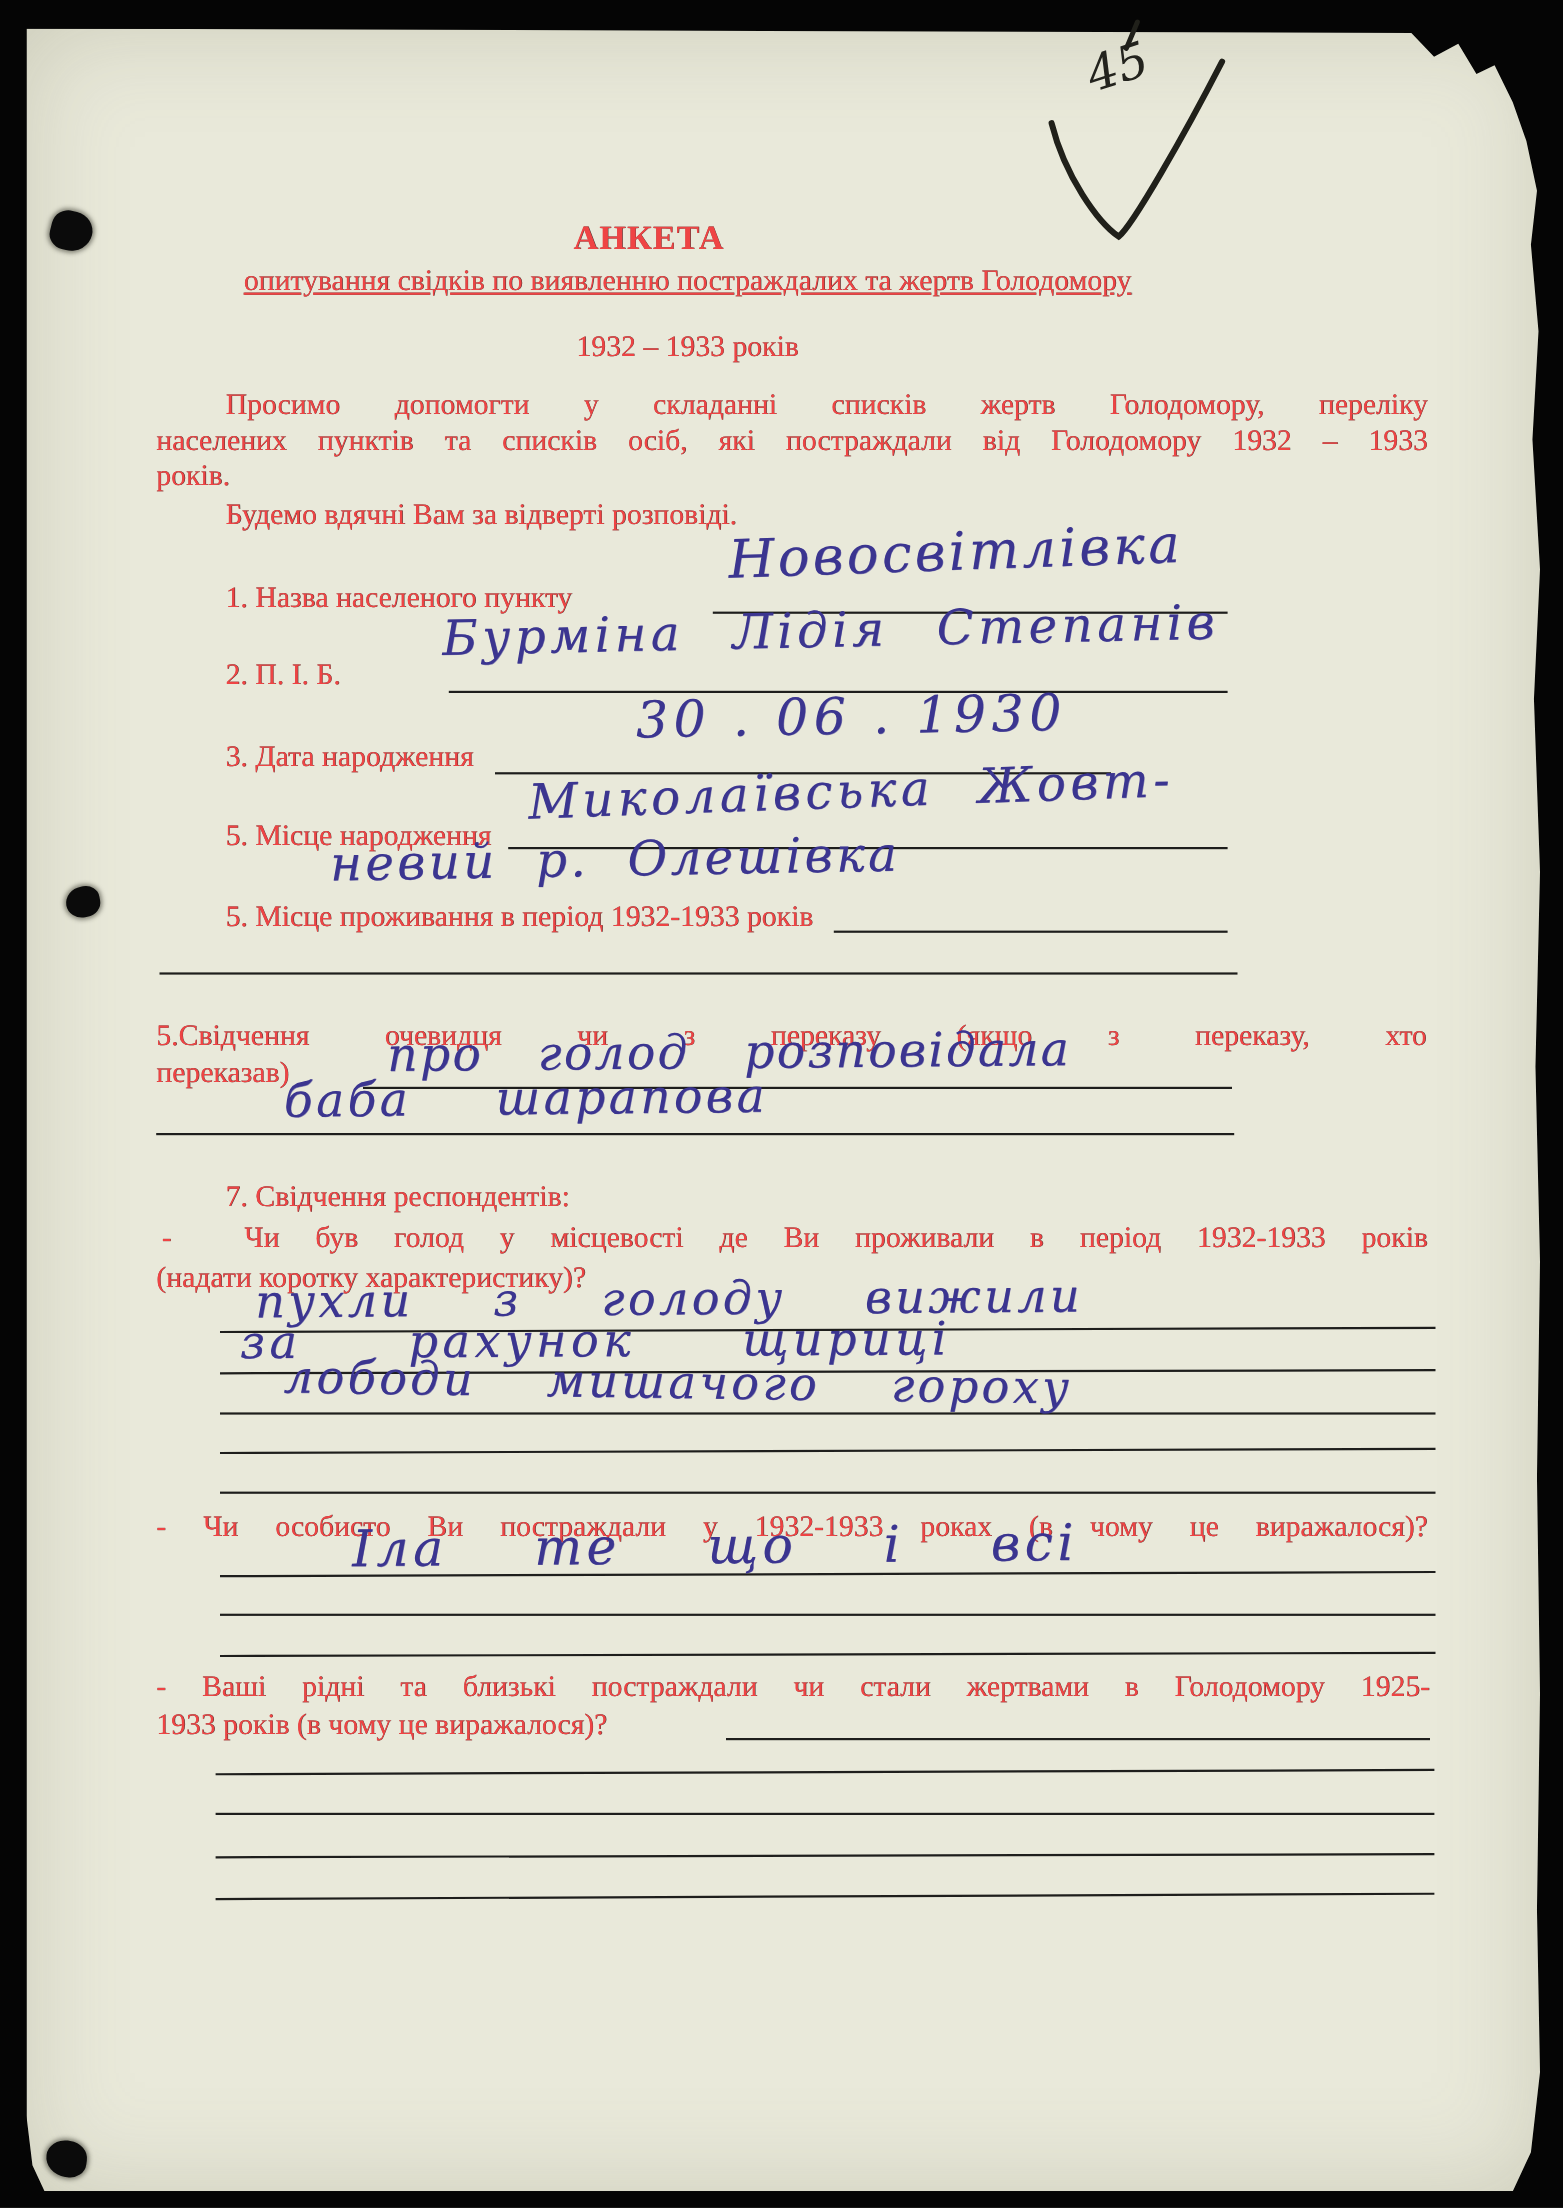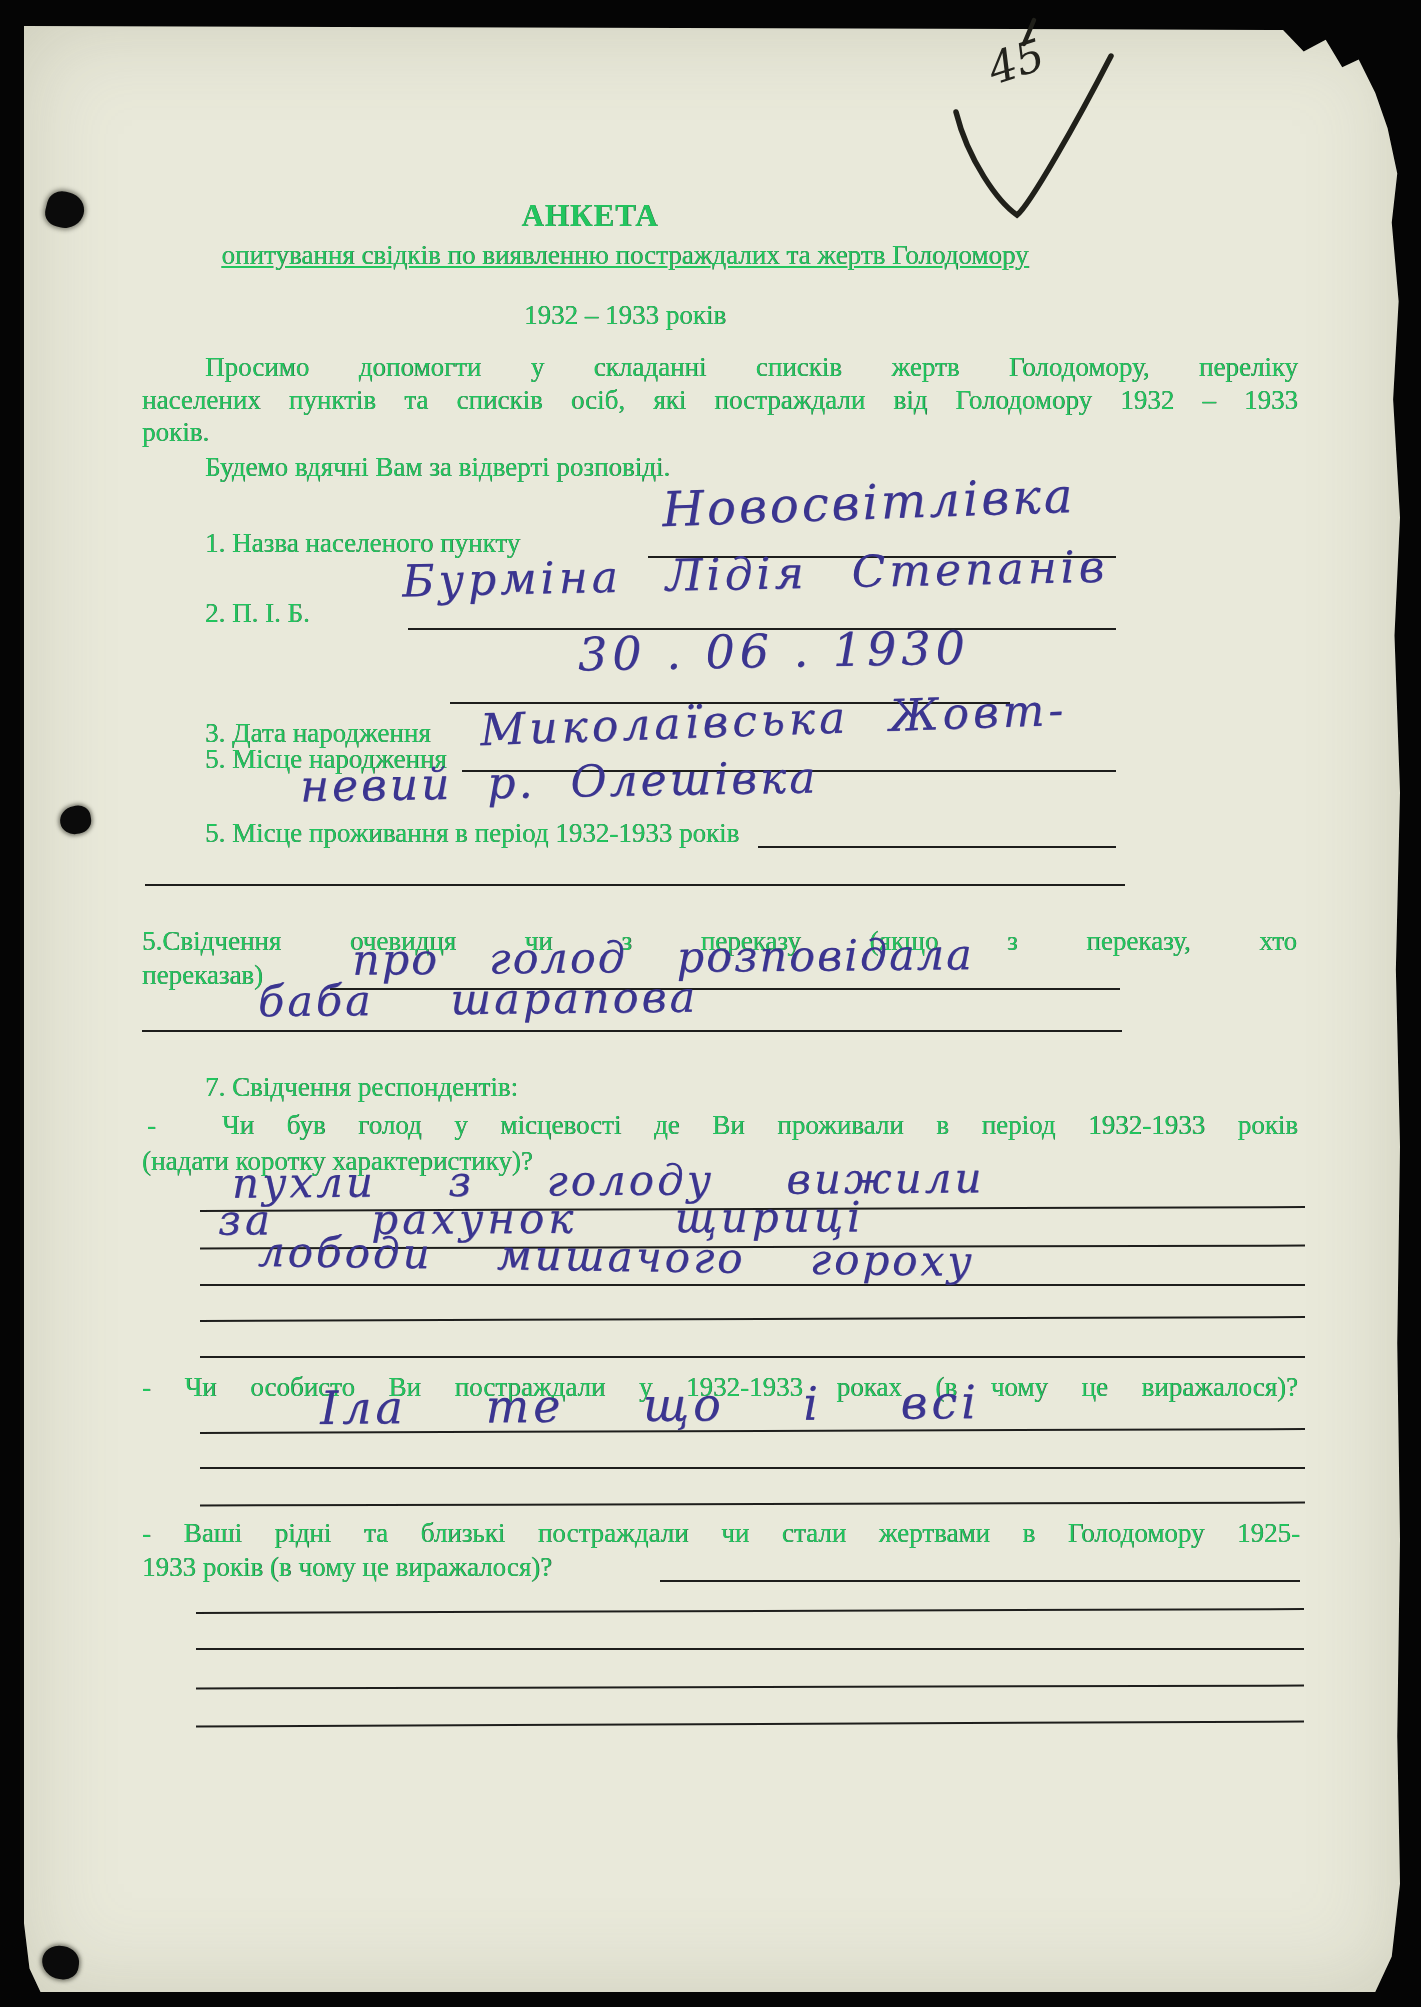--- a/index.html
+++ b/index.html
@@ -23,21 +23,21 @@
       98.2% 3.4%, 99.1% 5.2%, 99.8% 7.5%, 99.4% 10%, 99.9% 14%, 99.5% 19%,
       100% 25%, 99.6% 31%, 100% 39%, 99.7% 48%, 100% 57%, 99.8% 67%,
       100% 77%, 99.8% 87%, 100% 94.5%, 99.4% 98.2%, 98.2% 100%,
       1.2% 100%, 0.4% 98.8%, 0% 96.5%
     );
     box-shadow:inset 0 0 90px rgba(120,118,90,0.25);
   }
   .t{
     position:absolute;
     font-family:"Liberation Serif",serif;
-    color:#22c55e;
+    color:#ef4444;
     font-size:27px;
     line-height:1.15;
     white-space:nowrap;
     text-shadow:0.35px 0 0 rgba(22,22,22,0.85);
   }
   .just{
     white-space:normal;
     text-align:justify;
     text-align-last:justify;
   }
@@ -95,21 +95,21 @@
 <div class="t" style="left:205px;top:452px;">Будемо вдячні Вам за відверті розповіді.</div>
 
 <div class="t" style="left:205px;top:528px;">1. Назва населеного пункту</div>
 <div class="line" style="left:648px;top:556px;width:468px;"></div>
 <div class="hw" style="left:662px;top:478px;font-size:48px;letter-spacing:3px;transform:rotate(-2deg);">Новосвітлівка</div>
 
 <div class="t" style="left:205px;top:598px;">2. П. І. Б.</div>
 <div class="line" style="left:408px;top:628px;width:708px;"></div>
 <div class="hw" style="left:402px;top:552px;font-size:44px;letter-spacing:4px;word-spacing:26px;transform:rotate(-1.2deg);">Бурміна Лідія Степанів</div>
 
-<div class="t" style="left:205px;top:672px;margin-top:46px;">3. Дата народження</div>
+<div class="t" style="left:205px;top:672px;">3. Дата народження</div>
 <div class="line" style="left:450px;top:702px;width:560px;"></div>
 <div class="hw" style="left:578px;top:628px;font-size:46px;letter-spacing:5px;transform:rotate(-1deg);">30 . 06 . 1930</div>
 
 <div class="t" style="left:205px;top:744px;">5. Місце народження</div>
 <div class="line" style="left:462px;top:770px;width:654px;"></div>
 <div class="hw" style="left:480px;top:698px;font-size:44px;letter-spacing:4px;word-spacing:22px;transform:rotate(-2deg);">Миколаївська Жовт-</div>
 <div class="hw" style="left:300px;top:760px;font-size:44px;letter-spacing:3px;word-spacing:18px;transform:rotate(-1deg);">невий р. Олешівка</div>
 
 <div class="t" style="left:205px;top:818px;">5. Місце проживання в період 1932-1933 років</div>
 <div class="line" style="left:758px;top:846px;width:358px;"></div>

